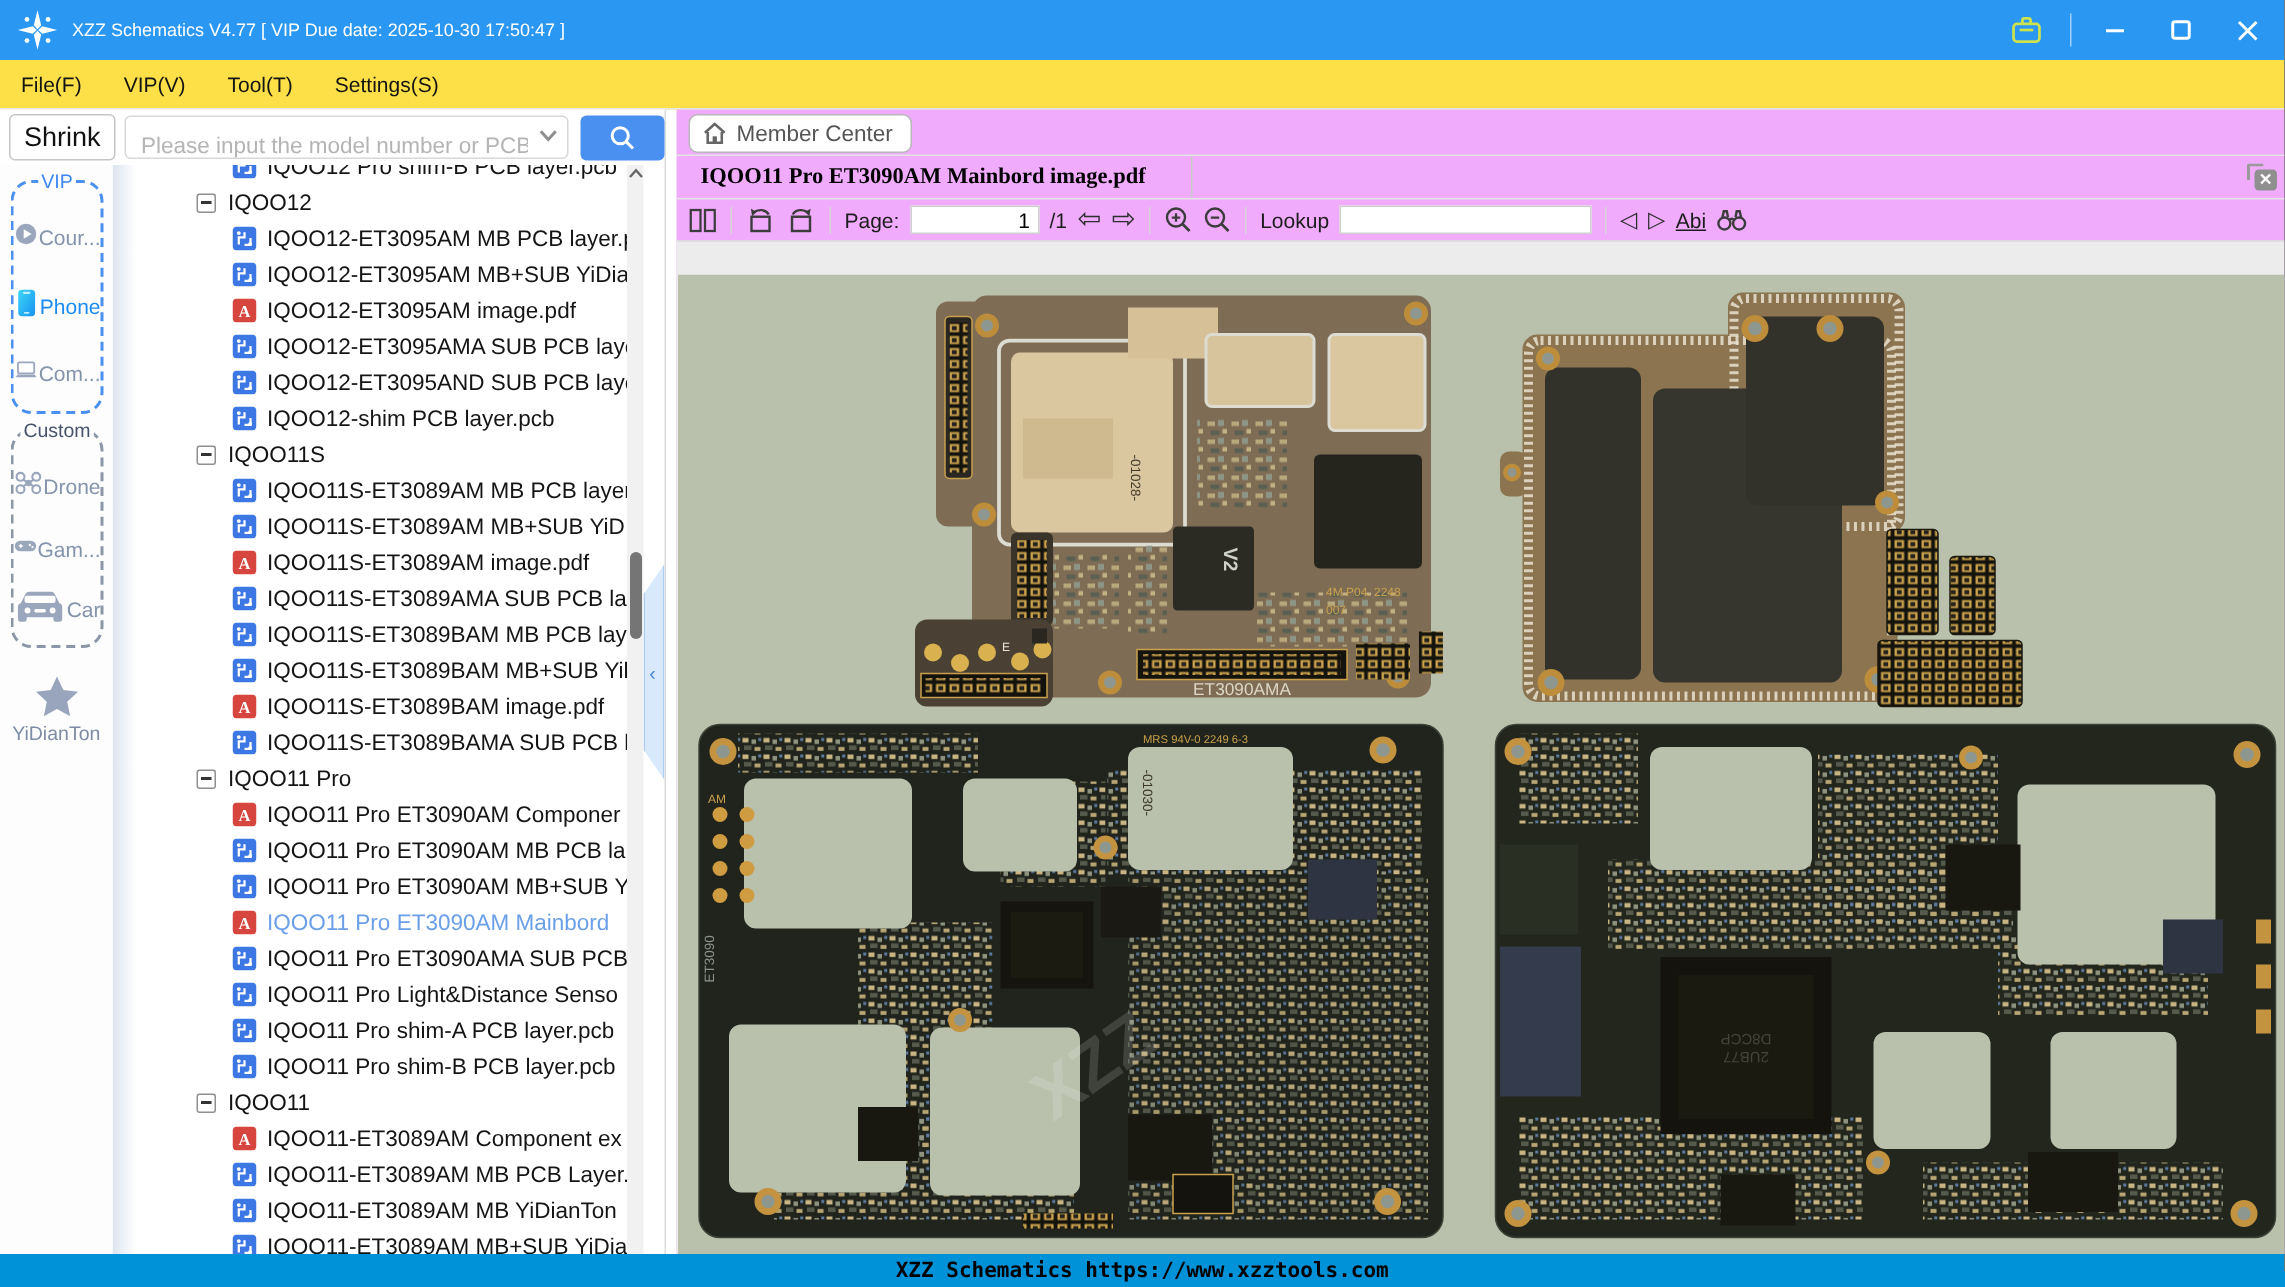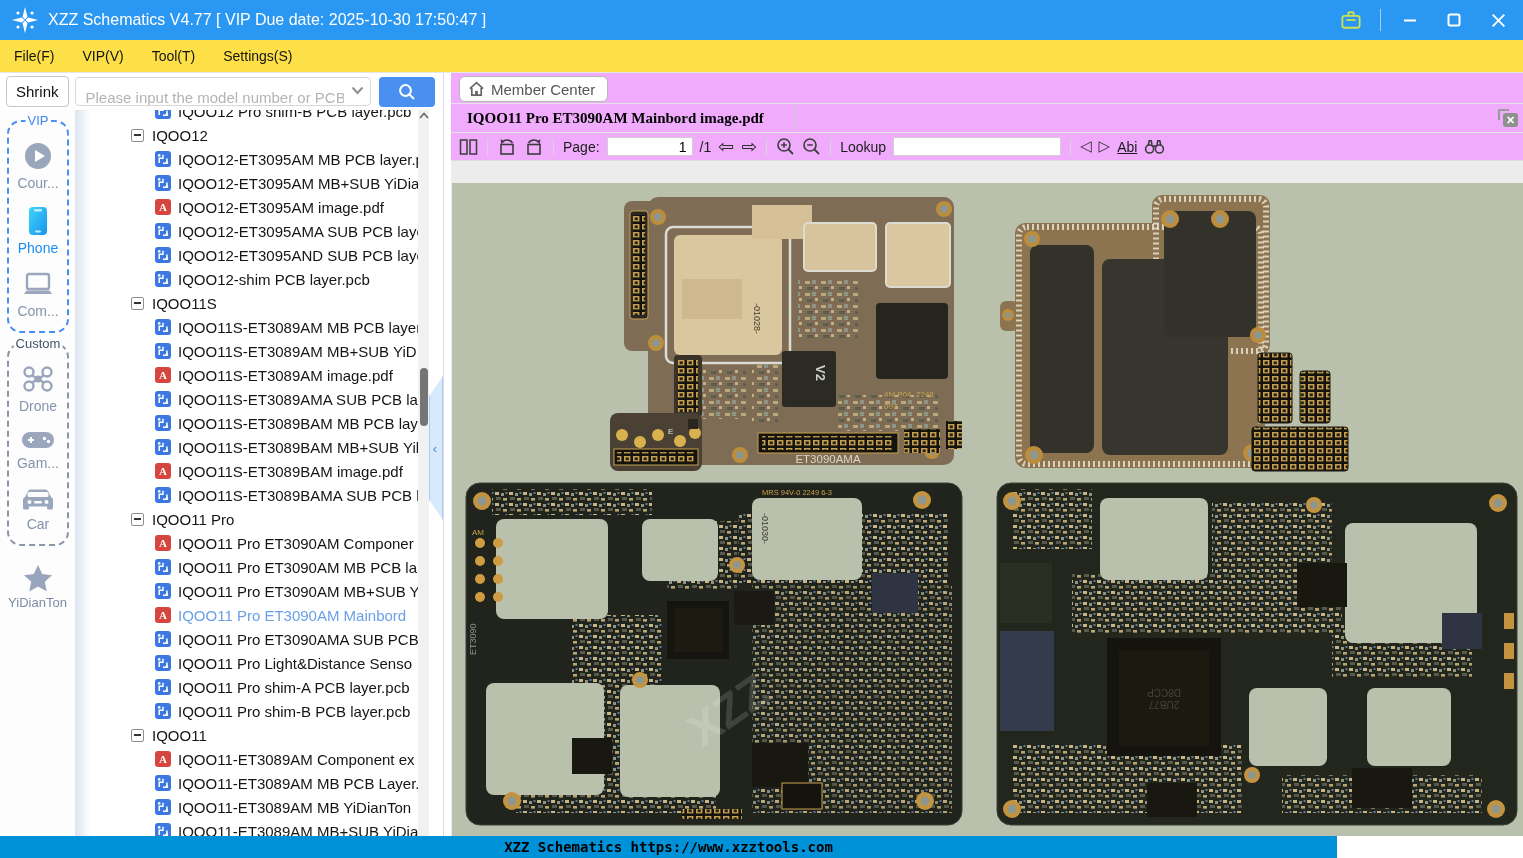--- a/index.html
+++ b/index.html
@@ -1,45 +1,45 @@
 <!DOCTYPE html>
 <html><head>
 <meta charset="utf-8">
 <style>
   html,body{margin:0;padding:0;background:#222;}
   #window{position:relative;width:1523px;height:858px;background:#fff;overflow:hidden;
     font-family:"Liberation Sans",sans-serif;-webkit-font-smoothing:antialiased;}
   
   #titlebar{position:absolute;left:0;top:0;width:1523px;height:40px;background:#2a97f3;display:flex;align-items:center;}
   #titlebar .logo{margin-left:10px;width:30px;height:30px;flex:none;}
-  #titlebar .ttl{color:#fff;font-size:16px;margin-left:8px;white-space:nowrap;}
+  #titlebar .ttl{color:#fff;font-size:12px;margin-left:8px;white-space:nowrap;}
   #wincontrols{position:absolute;right:10px;top:0;height:40px;display:flex;align-items:center;gap:14px;}
   #wincontrols .sep{width:1px;height:22px;background:rgba(255,255,255,.55);}
   .wcbtn{width:30px;height:30px;display:flex;align-items:center;justify-content:center;cursor:pointer;}
   
   #menubar{position:absolute;left:0;top:40px;width:1523px;height:33px;background:#fde047;display:flex;align-items:center;border-bottom:1px solid #e6e6e6;box-sizing:border-box;}
   #menubar span{font-size:14px;color:#141414;padding:0 14px;cursor:default;}
   
   #leftcol{position:absolute;left:0;top:73px;width:444px;height:763px;background:#fff;border-right:1px solid #dcdcdc;box-sizing:border-box;}
   #searchrow{position:absolute;left:0;top:0;width:444px;height:37px;display:flex;align-items:center;}
-  #shrinkbtn{margin-left:6px;height:29px;padding:0 9px;border:1px solid #c6c6c6;border-radius:4px;background:#fff;font-size:15px;color:#111;display:flex;align-items:center;}
+  #shrinkbtn{margin-left:6px;height:29px;padding:0 9px;border:1px solid #c6c6c6;border-radius:4px;background:#fff;font-size:18px;color:#111;display:flex;align-items:center;}
   #searchbox{position:relative;margin-left:6px;width:296px;height:29px;}
   #searchbox input{width:100%;height:100%;box-sizing:border-box;border:1px solid #d8d8d8;border-radius:4px;padding:12px 26px 0 10px;font-size:15px;color:#333;font-family:"Liberation Sans",sans-serif;}
   #searchbox input::placeholder{color:#b4b4b4;}
   #searchbox .chev{position:absolute;right:7px;top:9px;}
   #searchbtn{margin-left:8px;width:56px;height:30px;background:#4a90f0;border-radius:4px;display:flex;align-items:center;justify-content:center;cursor:pointer;}
   
   #sidebar{position:absolute;left:0;top:37px;width:75px;bottom:0;background:#fdfdfe;}
   .group-box{position:relative;margin:10px 0 0 7px;width:58px;border-radius:14px;padding:10px 0 12px 0;}
   .vipbox{border:2px dashed #4a90f0;}
   .custombox{border:2px dashed #8b97a6;}
   .group-box .gbl{position:absolute;top:-9px;left:50%;transform:translateX(-50%);background:#fdfdfe;padding:0 2px;font-size:13px;}
   .vipbox .gbl{color:#3f86f5;}
   .custombox .gbl{color:#46536a;}
-  .sbitem{display:flex;flex-direction:column;align-items:center;margin-top:14px;cursor:pointer;}
+  .sbitem{display:flex;flex-direction:row;align-items:center;margin-top:14px;cursor:pointer;}
   .sbitem:first-of-type{margin-top:8px;}
   .sbitem .lbl{font-size:14px;color:#8494ab;margin-top:3px;white-space:nowrap;}
   .sbitem .lbl.active{color:#1b8df2;}
   #favorites{display:flex;flex-direction:column;align-items:center;margin-top:18px;cursor:pointer;}
   #favorites .lbl{font-size:13px;color:#7e8ca3;margin-top:2px;}
   
   #treepanel{position:absolute;left:75px;top:37px;width:343px;bottom:0;overflow:hidden;background:#fff;}
   #treepanel::before{content:"";position:absolute;left:0;top:0;bottom:0;width:16px;background:linear-gradient(90deg,#dde5f0,#ffffff);}
   #file-tree{position:relative;}
   .trow{display:flex;align-items:center;height:24px;white-space:nowrap;cursor:pointer;}
@@ -75,21 +75,21 @@
   #lookupinput{width:168px;height:19px;border:1px solid #cfcfcf;font-size:13px;padding:0 5px;box-sizing:border-box;font-family:"Liberation Sans",sans-serif;}
   .uniarrow{font-family:"DejaVu Sans",sans-serif;font-size:19px;color:#2e2e2e;line-height:1;cursor:pointer;}
   .tri{font-family:"DejaVu Sans",sans-serif;font-size:15px;color:#2e2e2e;line-height:1;cursor:pointer;}
   #abibtn{font-size:14px;color:#1c1c1c;text-decoration:underline;cursor:pointer;}
   
   #pdfcontent{position:absolute;left:0;top:88px;right:0;height:675px;background:#ececec;overflow:hidden;}
   #pdfimage{position:absolute;left:1px;top:22px;width:1072px;height:653px;}
   #viewscroll{position:absolute;right:0;top:0;width:6px;height:675px;background:#eef2f7;}
   #viewscroll .thumb{position:absolute;left:0;top:300px;width:6px;height:375px;background:#cfe0f2;}
   
-  #statusbar{position:absolute;left:0;bottom:0;width:1337px;height:22px;background:#0092d8;display:flex;align-items:center;justify-content:center;}
+  #statusbar{position:absolute;left:0;bottom:0;width:1523px;height:22px;background:#0092d8;display:flex;align-items:center;justify-content:center;}
   #statusbar span{font-family:"DejaVu Sans Mono",monospace;font-weight:bold;font-size:14px;color:#000;}
 </style>
 </head>
 <body>
 
 <div id="window">
 
   <div id="titlebar">
     <svg class="logo" viewBox="0 0 32 32">
       <polygon points="16,2 18.6,12.6 16,15.5 13.4,12.6" fill="#fff"></polygon>

